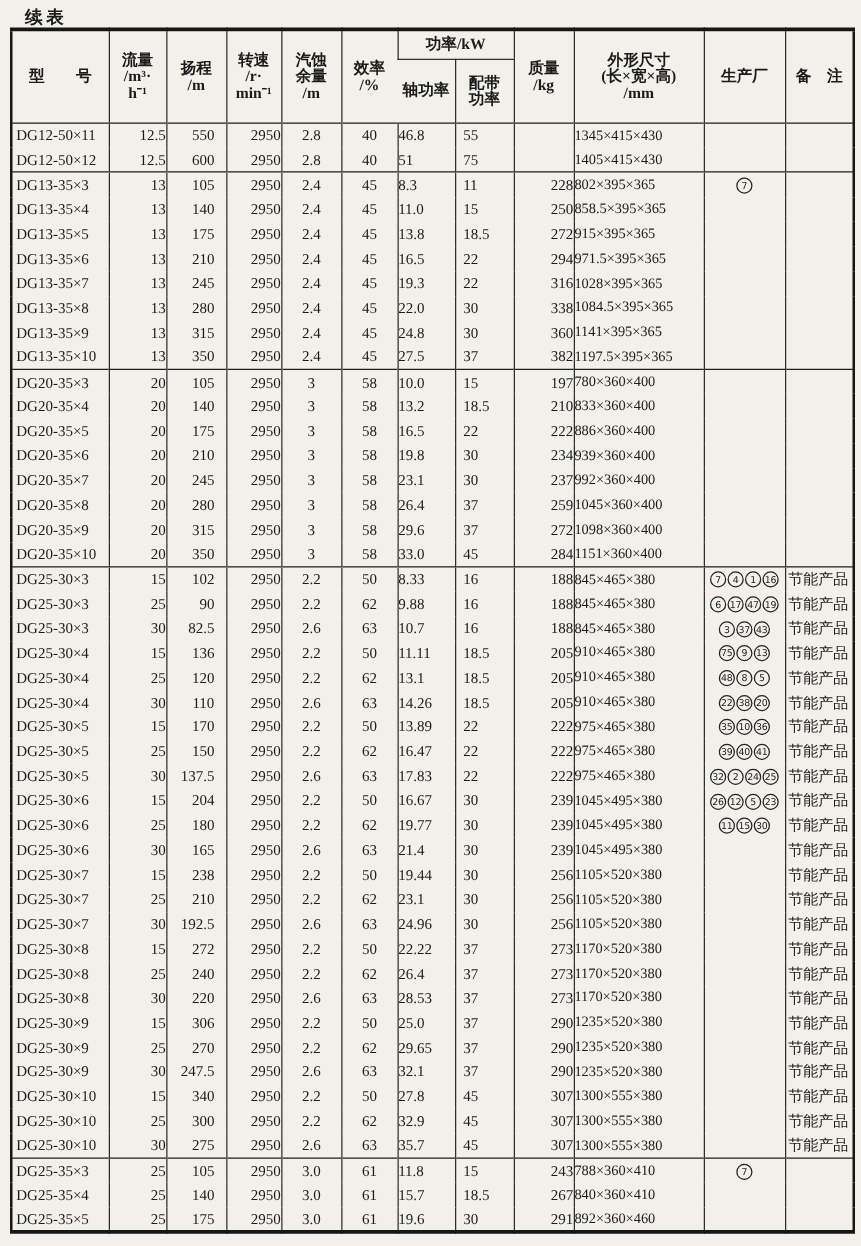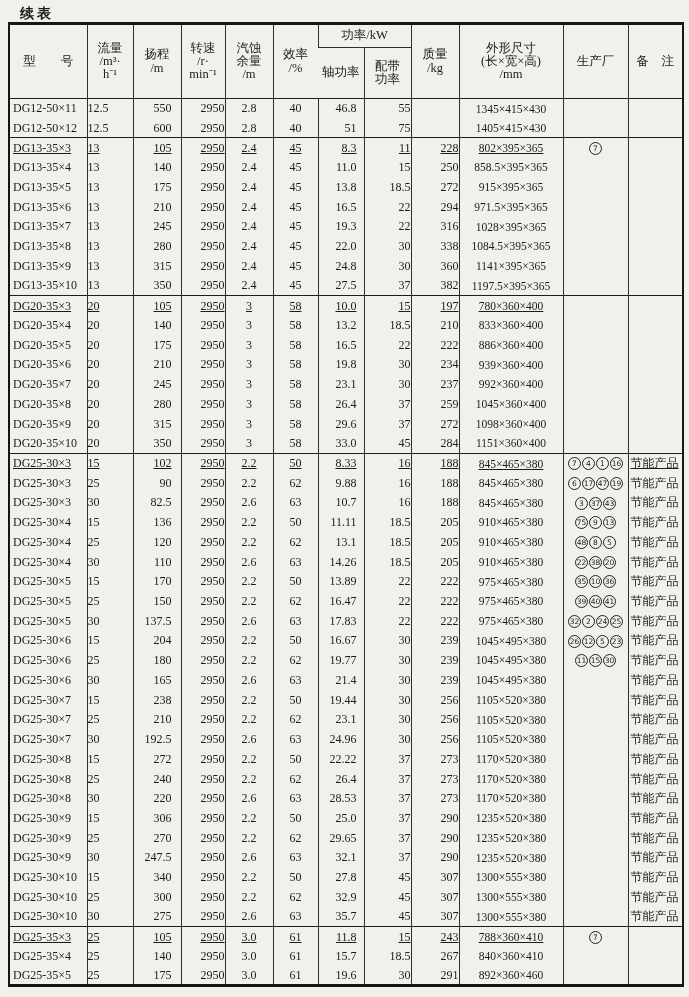--- a/index.html
+++ b/index.html
@@ -25,43 +25,43 @@
   th, td {
     border-left:1px solid #2e2e2e;
     padding:0;
     overflow:hidden;
     white-space:nowrap;
     font-size:12px;
     line-height:1.05;
   }
   th:first-child, td:first-child { border-left:none; }
   thead th {
-    font-weight:normal;
+    font-weight:bold;
     white-space:pre-line;
     text-align:center;
     vertical-align:middle;
     font-size:12.5px;
   }
   tr.h1 { height:24px; }
   tr.h2 { height:51px; }
   th.power-group { border-bottom:1px solid #2e2e2e; }
   tbody tr { height:19.72px; }
   tbody tr:first-child td { border-top:1.7px solid #1d1d1d; }
-  tbody tr.sep td { border-top:1.7px solid #1d1d1d;text-decoration:underline; }
+  tbody tr.sep td { border-top:1.7px solid #1d1d1d; }
   td { vertical-align:middle; }
   td.c0 { text-align:left;  padding-left:3px; }
-  td.c1 { text-align:left;  }
+  td.c1 { text-align:right;  }
   td.c2 { text-align:right; padding-right:9px;margin-top:11px; }
   td.c3 { text-align:right; }
   td.c4 { text-align:center; }
   td.c5 { text-align:center; }
-  td.c6 { text-align:right; padding-right:7px;margin-top:43px; }
-  td.c7 { text-align:right;  padding-left:6px; }
+  td.c6 { padding-right:7px;margin-top:43px; }
+  td.c7 { text-align:left;  padding-left:6px; }
   td.c8 { text-align:right; }
-  td.c9 { text-align:center; font-size:11.5px; }
+  td.c9 { text-align:left; font-size:11.5px; }
   td.c10 { text-align:center; padding:0 1px; }
   td.c11 { text-align:left; padding-left:2px; font-size:12px; }
   .circ {
     display:inline-block;
     width:11px; height:11px;
     border:1px solid #222;
     border-radius:50%;
     font-size:7.5px;
     line-height:11px;
     text-align:center;

